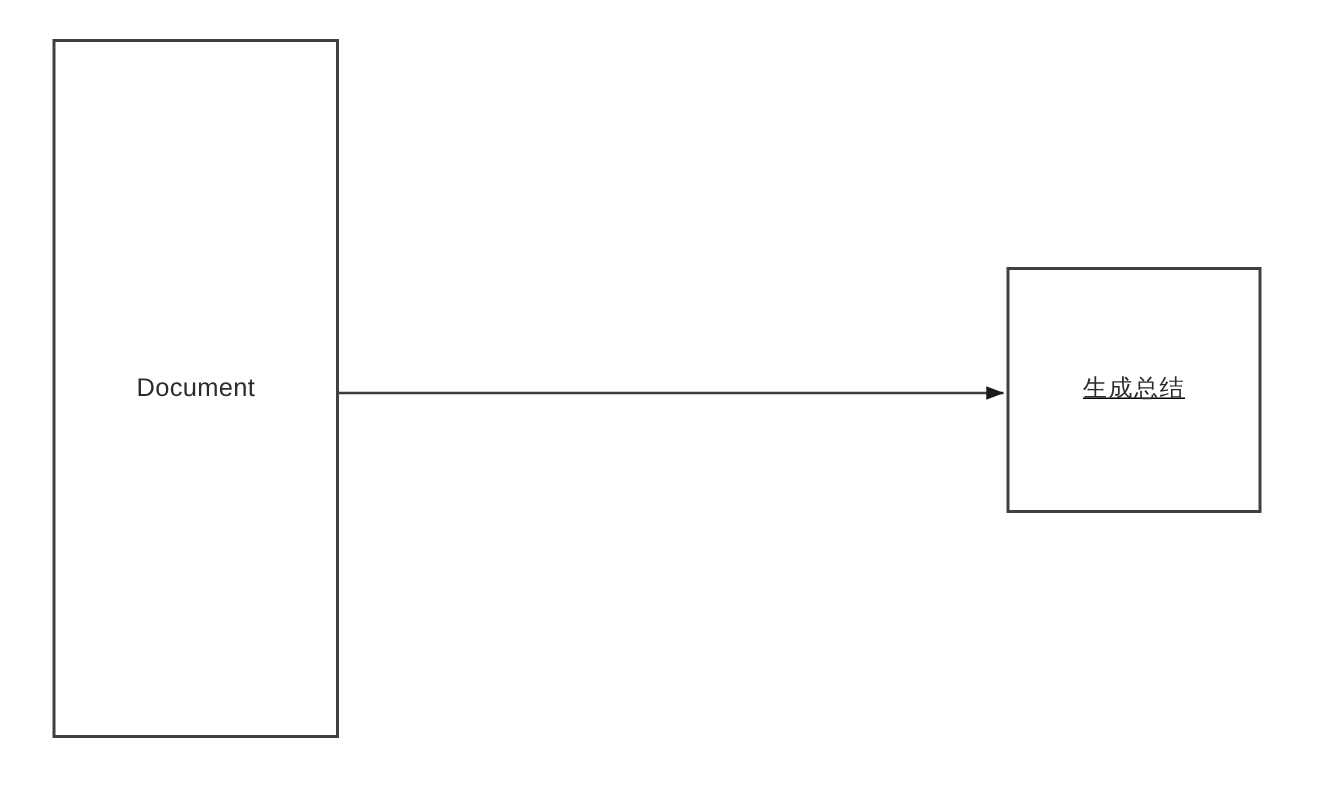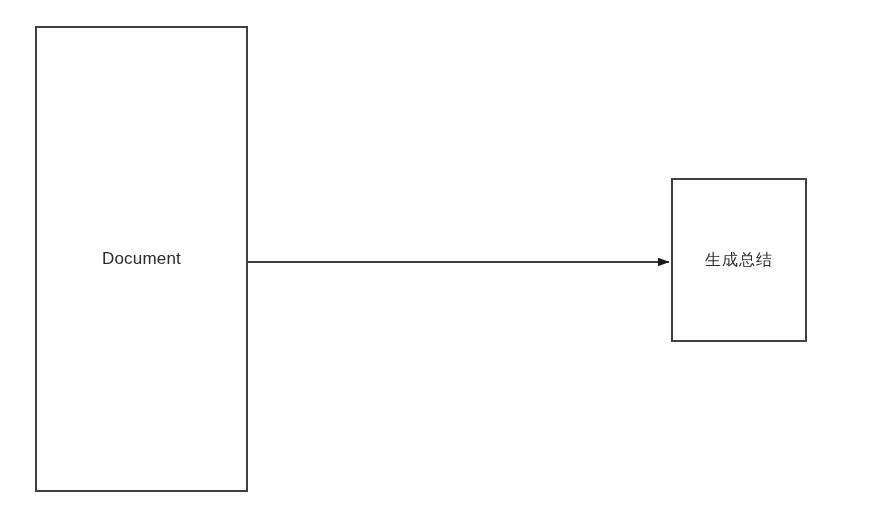--- a/index.html
+++ b/index.html
@@ -31,29 +31,30 @@
     color: #2b2b2b;
     line-height: 1.2;
     text-align: center;
     letter-spacing: 0.2px;
     white-space: nowrap;
     user-select: none;
   }
   #node-document {
     left: 35px;
     top: 26px;
-    width: 213px;
+    width: 191px;
     height: 466px;
     align-items: center;
   }
   #node-summary {
     left: 671px;
     top: 178px;
-    width: 136px;
+    width: 170px;
     height: 164px;
+    text-decoration: underline;
   }
   #node-summary .node-label {
     font-size: 16px;
     letter-spacing: 1px;
   }
   #edge-layer {
     position: absolute;
     left: 0;
     top: 0;
     width: 878px;

